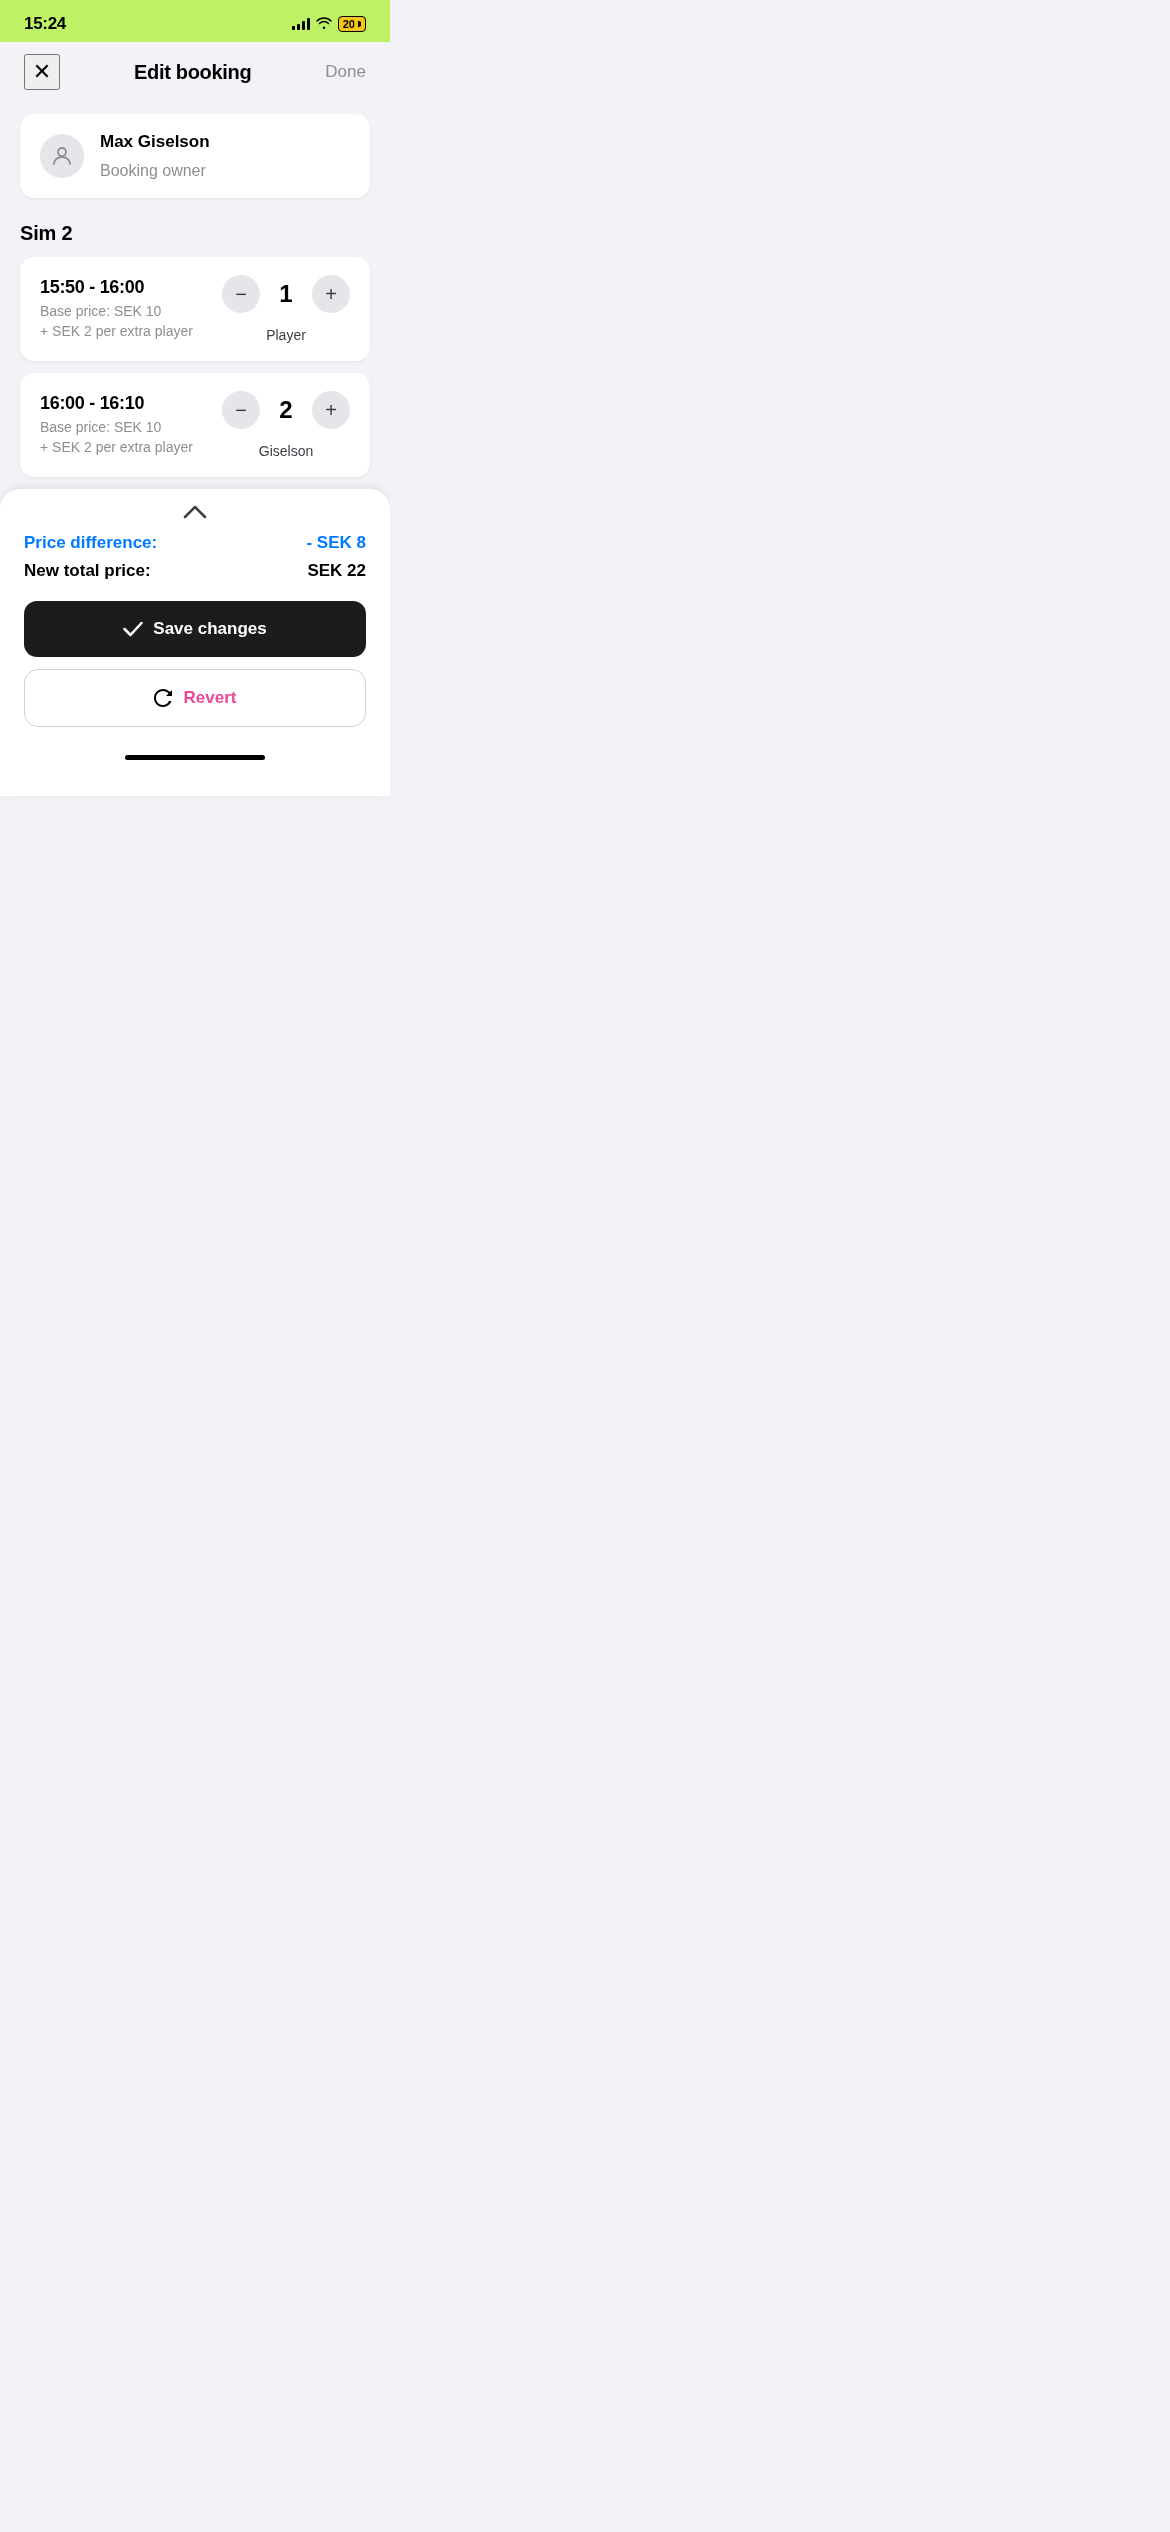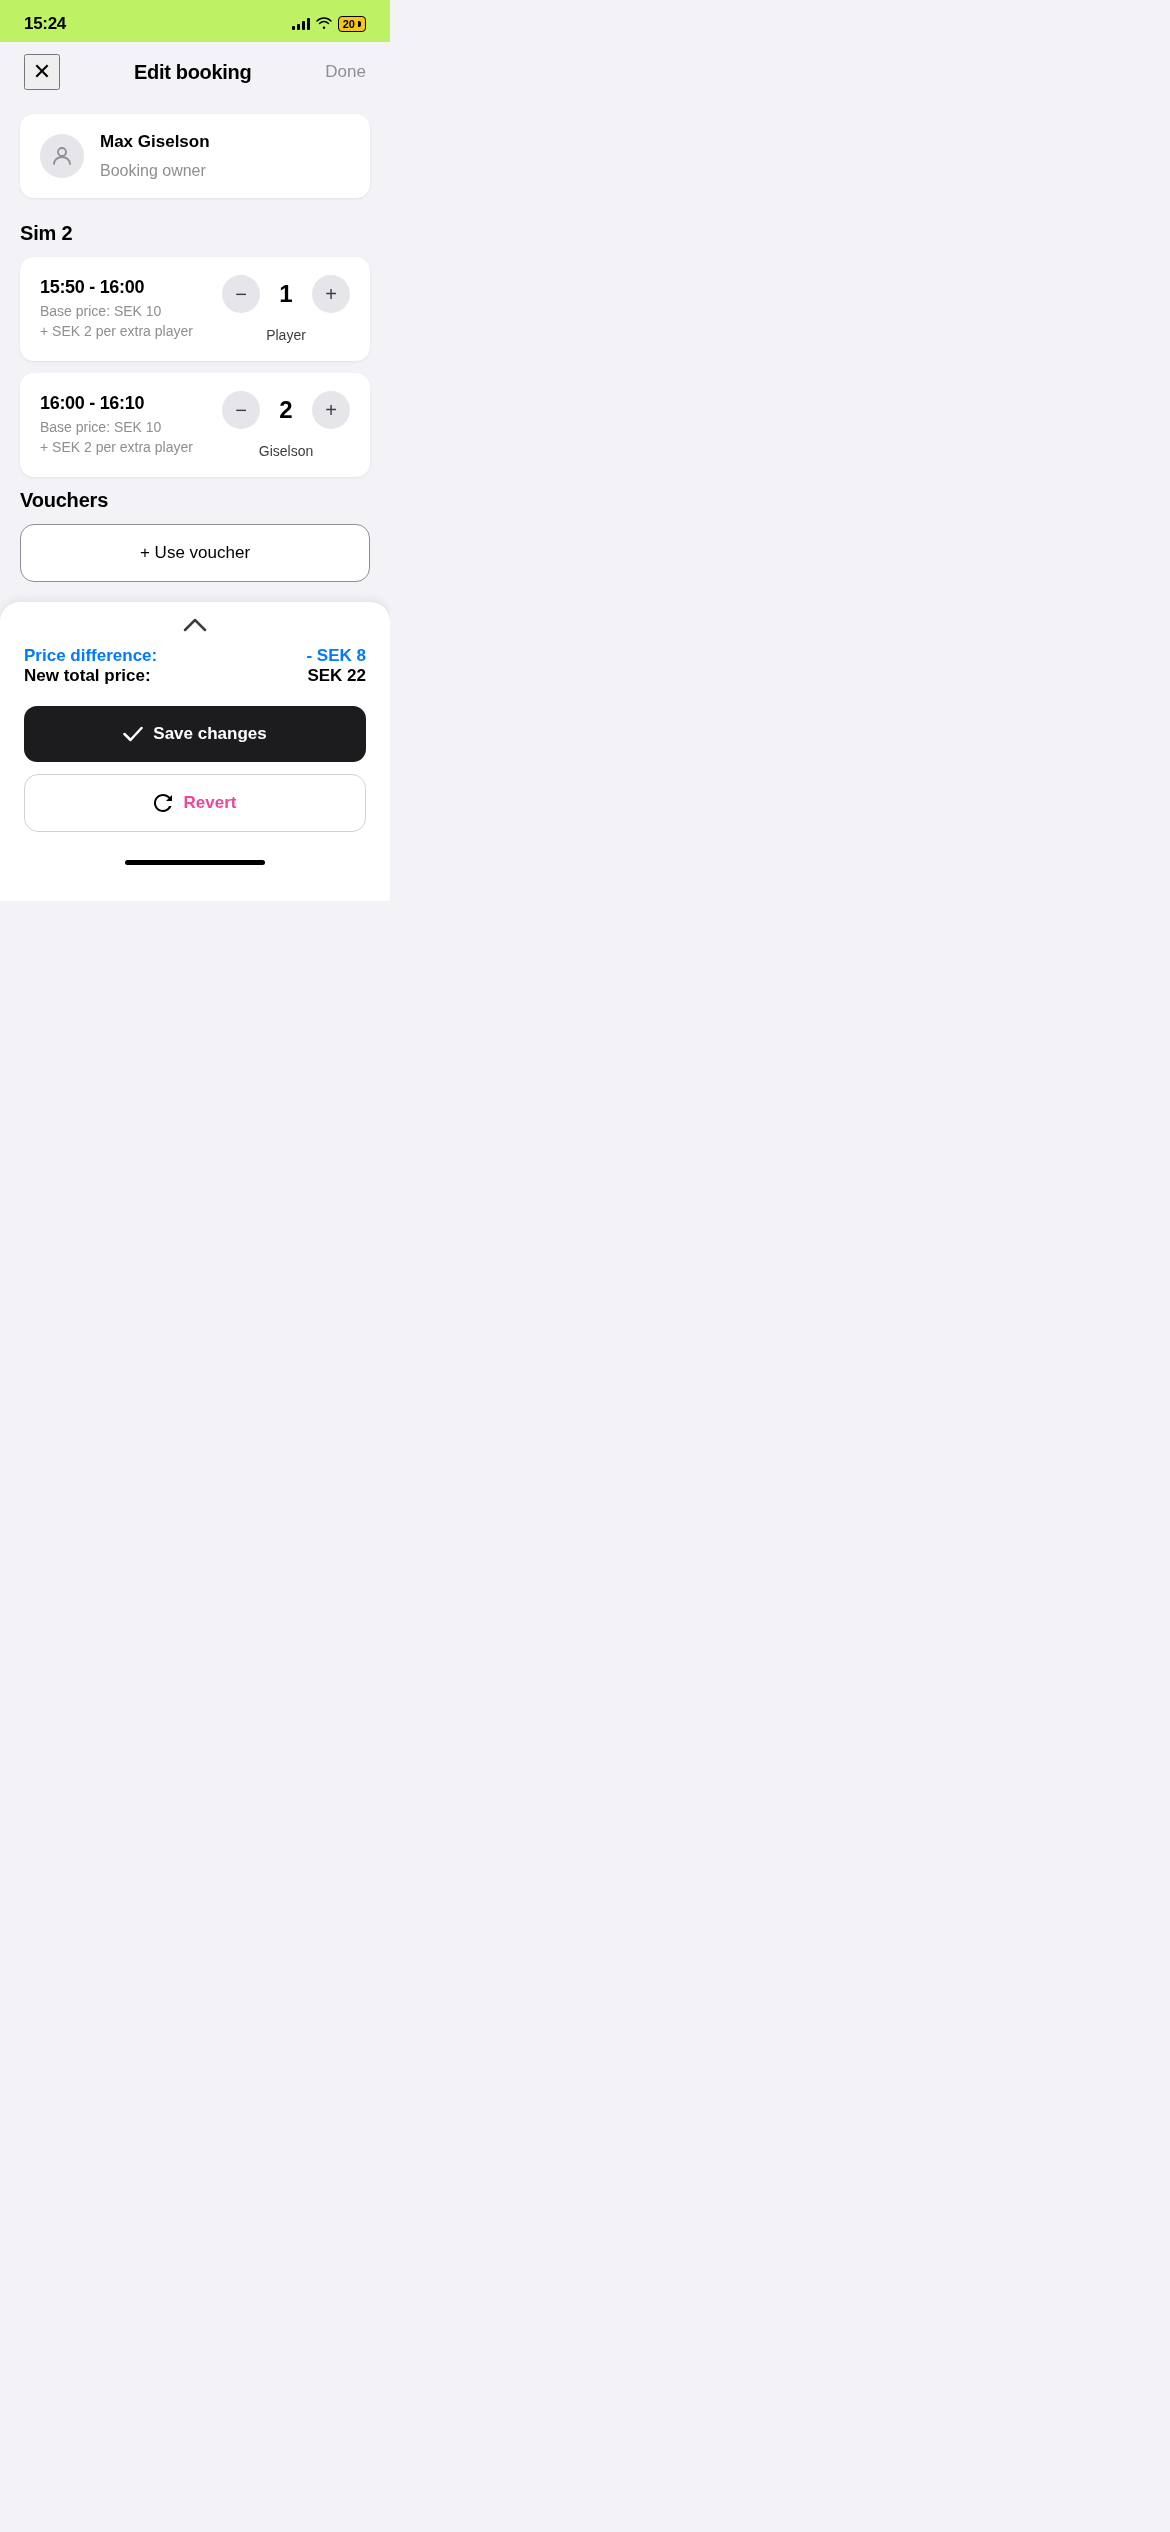--- a/index.html
+++ b/index.html
@@ -240,21 +240,21 @@
     }
     .chevron-up {
       display: flex;
       justify-content: center;
       margin-bottom: 14px;
     }
     .price-diff-row {
       display: flex;
       justify-content: space-between;
       align-items: center;
-      margin-bottom: 0;
+      margin-bottom: 8px;
     }
     .price-diff-label {
       font-size: 17px;
       font-weight: 600;
       color: #007aff;
     }
     .price-diff-value {
       font-size: 17px;
       font-weight: 700;
       color: #007aff;
@@ -399,24 +399,20 @@
     <div class="slot-counter">
       <div class="counter-row">
         <button class="counter-btn">−</button>
         <span class="counter-value">2</span>
         <button class="counter-btn">+</button>
       </div>
       <div class="counter-label">Giselson</div>
     </div>
   </div>
 
-  <div class="vouchers-section">
-    <div class="section-label">Vouchers</div>
-    <button class="voucher-btn">+ Use voucher</button>
-  </div>
 
   <div class="price-panel">
     <div class="chevron-up">
       <svg width="24" height="14" viewBox="0 0 24 14" fill="none">
         <path d="M2 12L12 2L22 12" stroke="#3c3c43" stroke-width="2.5" stroke-linecap="round" stroke-linejoin="round"></path>
       </svg>
     </div>
 
     <div class="price-diff-row">
       <span class="price-diff-label">Price difference:</span>

